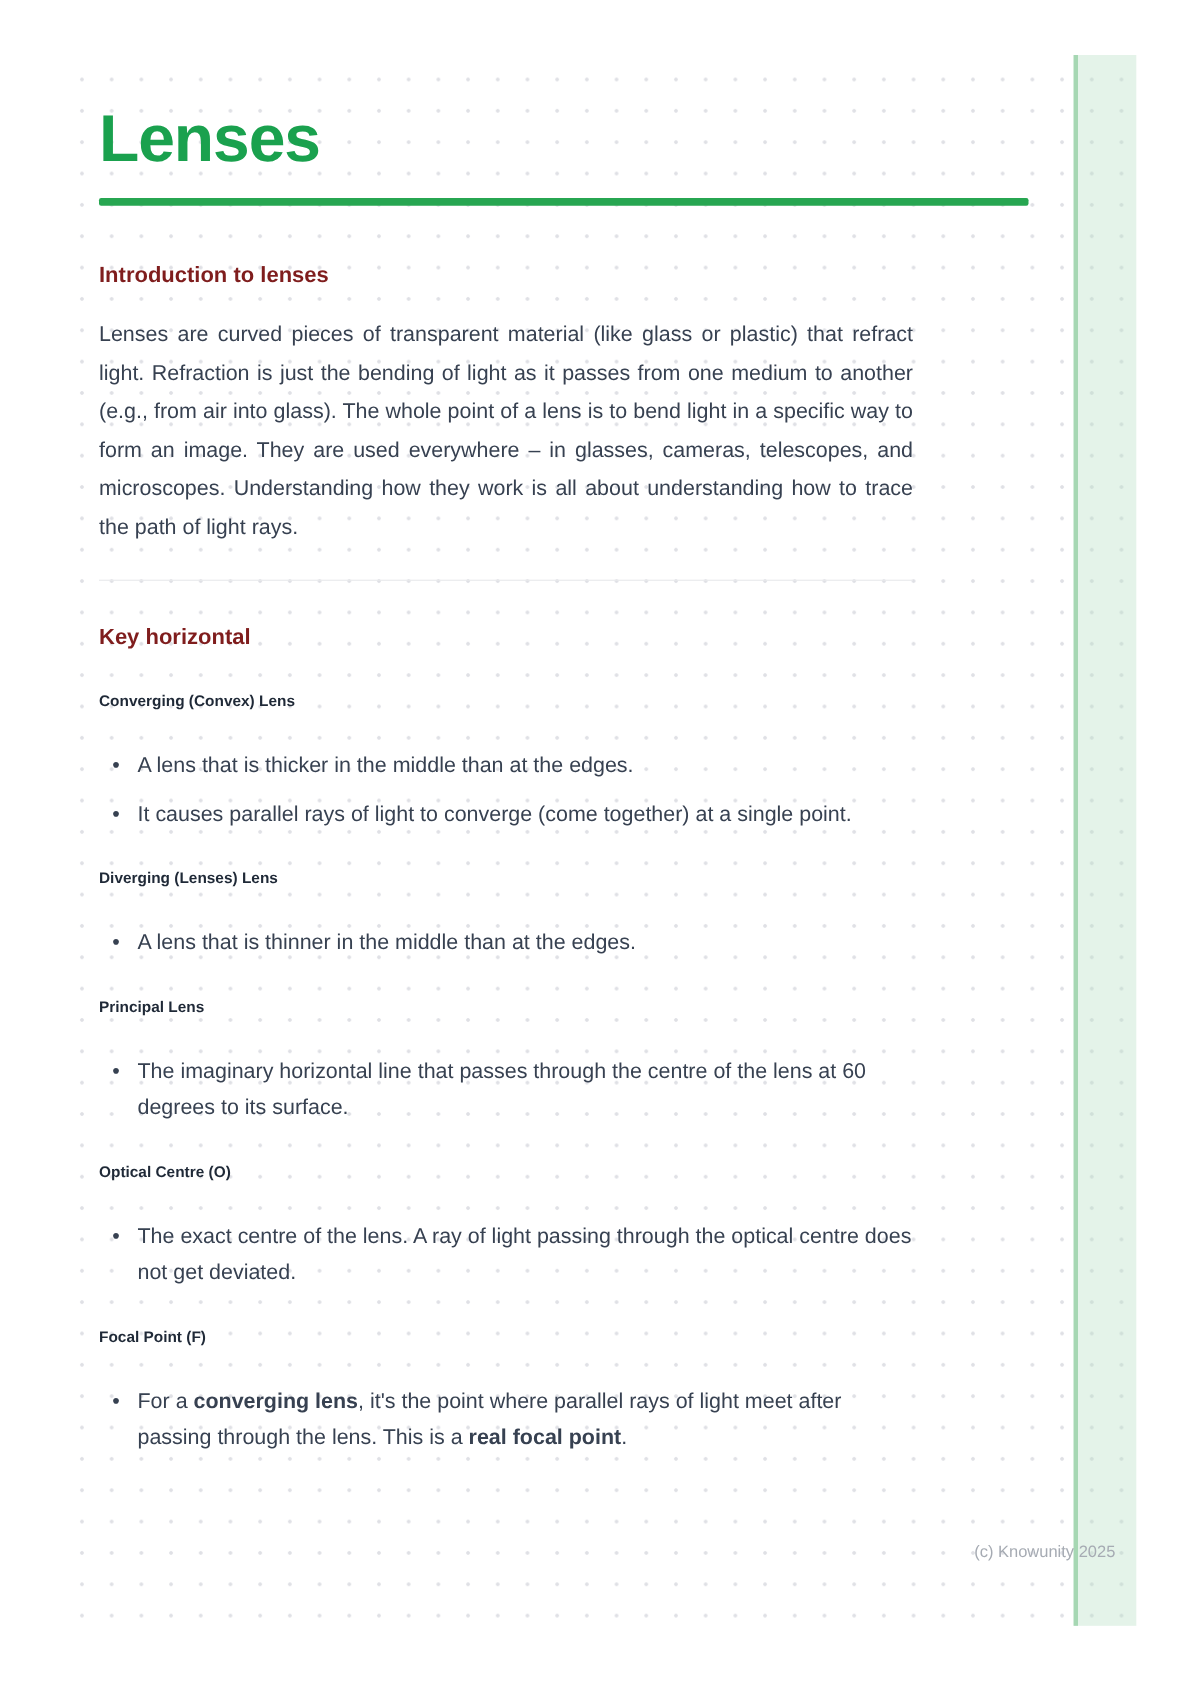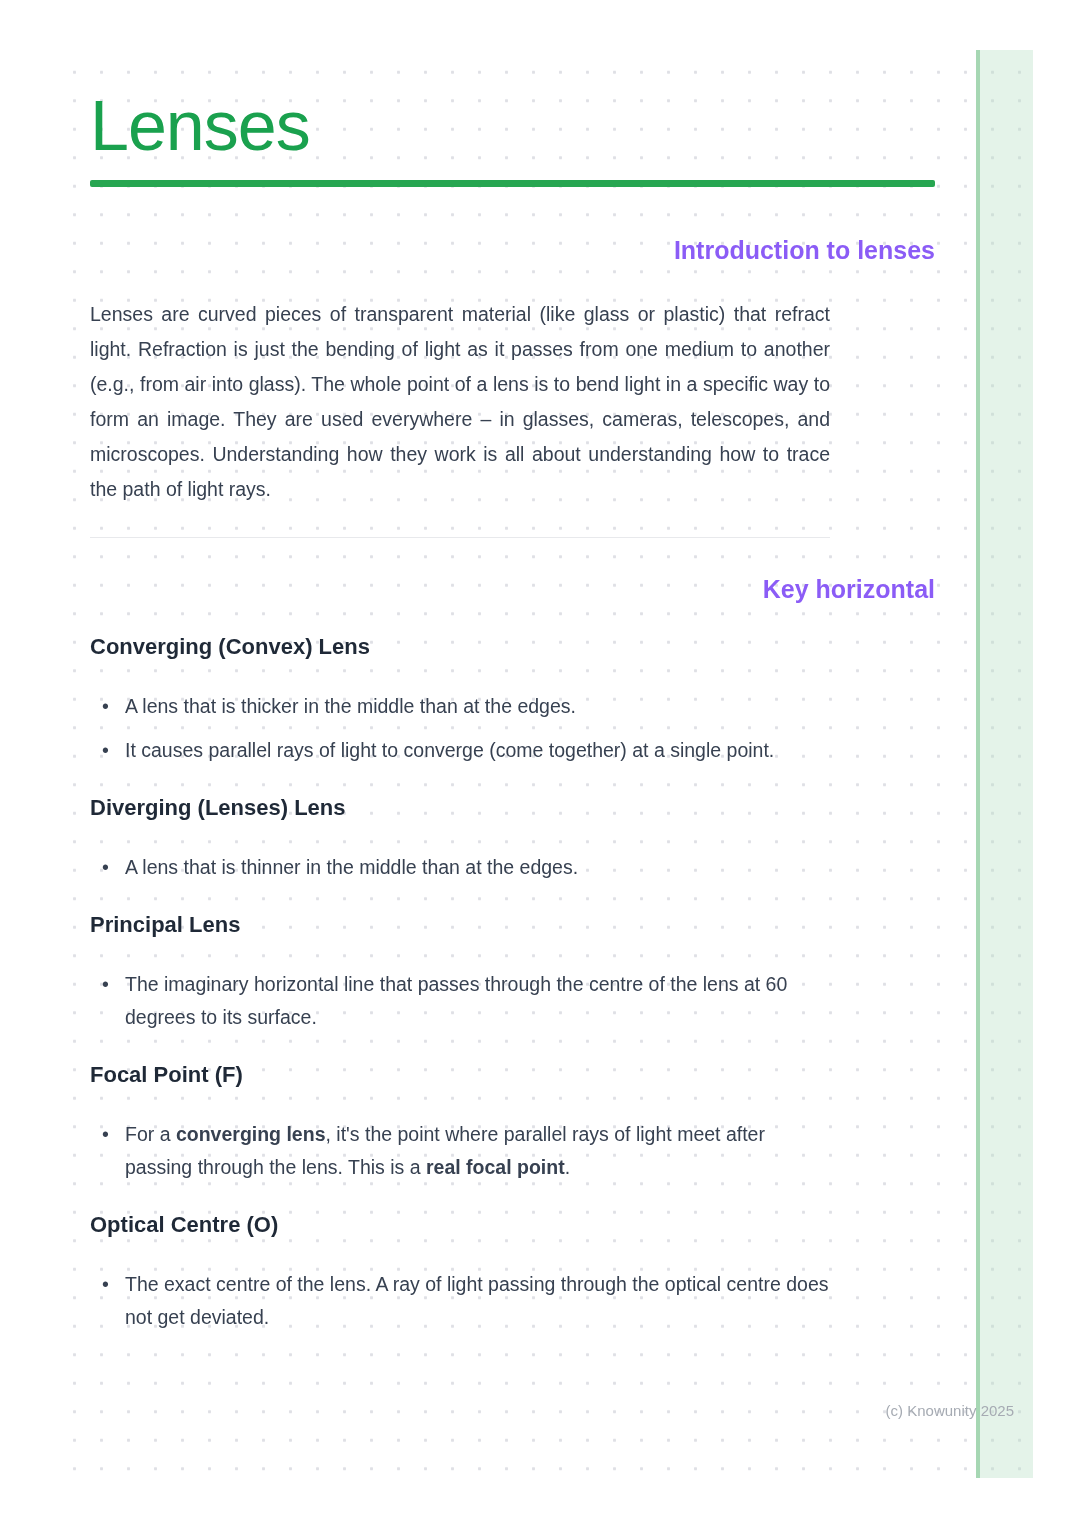--- a/index.html
+++ b/index.html
@@ -30,63 +30,62 @@
     border-left: 4px solid #a6d7b3;
   }
 
   .content {
     position: absolute;
     left: 90px; top: 96px;
     width: 845px;
   }
 
   .doc-title {
-    font-size: 70px;
+    font-size: 60px;
     line-height: 60px;
-    font-weight: 400;
+    font-weight: 700;
     letter-spacing: -1px;
     color: #1aa14e;
   }
   .title-rule {
     margin-top: 24px;
     width: 845px; height: 7px;
     background: #27a651;
     border-radius: 2px;
   }
 
   .section-heading {
-    font-size: 25px;
+    font-size: 20px;
     line-height: 34px;
     font-weight: 700;
-    color: #8b5cf6;
-    text-align: right;
+    color: #7f1d1d;
   }
   .intro-heading { margin-top: 46px; }
 
   .intro-paragraph {
-    margin-top: 30px;
+    margin-top: 20px;
     width: 740px;
     font-size: 19.5px;
     line-height: 35px;
     text-align: justify;
     color: #374151;
   }
 
   .divider {
     margin-top: 30px;
     width: 740px; height: 1px;
     background: #e8e9ec;
     border: none;
   }
 
   .keydefs-heading { margin-top: 34px; }
 
   .def-block { margin-top: 28px; }
   .def-term {
-    font-size: 22px;
+    font-size: 14px;
     line-height: 26px;
     font-weight: 700;
     color: #1f2937;
   }
   .def-bullets {
     list-style: none;
     margin: 30px 12px 24px 0;
     width: 740px;
   }
   .def-bullets li {
@@ -147,28 +146,28 @@
             <li><span>A lens that is thinner in the middle than at the edges.</span></li>
           </ul>
         </div>
         <div class="def-block">
           <h3 class="def-term">Principal Lens</h3>
           <ul class="def-bullets">
             <li><span>The imaginary horizontal line that passes through the centre of the lens at 60 degrees to its surface.</span></li>
           </ul>
         </div>
         <div class="def-block">
+          <h3 class="def-term">Optical Centre (O)</h3>
+          <ul class="def-bullets">
+            <li><span>The exact centre of the lens. A ray of light passing through the optical centre does not get deviated.</span></li>
+          </ul>
+        </div>
+        <div class="def-block">
           <h3 class="def-term">Focal Point (F)</h3>
           <ul class="def-bullets">
             <li><span>For a </span><strong>converging lens</strong><span>, it's the point where parallel rays of light meet after passing through the lens. This is a </span><strong>real focal point</strong><span>.</span></li>
-          </ul>
-        </div>
-        <div class="def-block">
-          <h3 class="def-term">Optical Centre (O)</h3>
-          <ul class="def-bullets">
-            <li><span>The exact centre of the lens. A ray of light passing through the optical centre does not get deviated.</span></li>
           </ul>
         </div>
       </div>
   </div>
 
   <div class="watermark">(c) Knowunity 2025</div>
 </div>
 
 </body></html>

